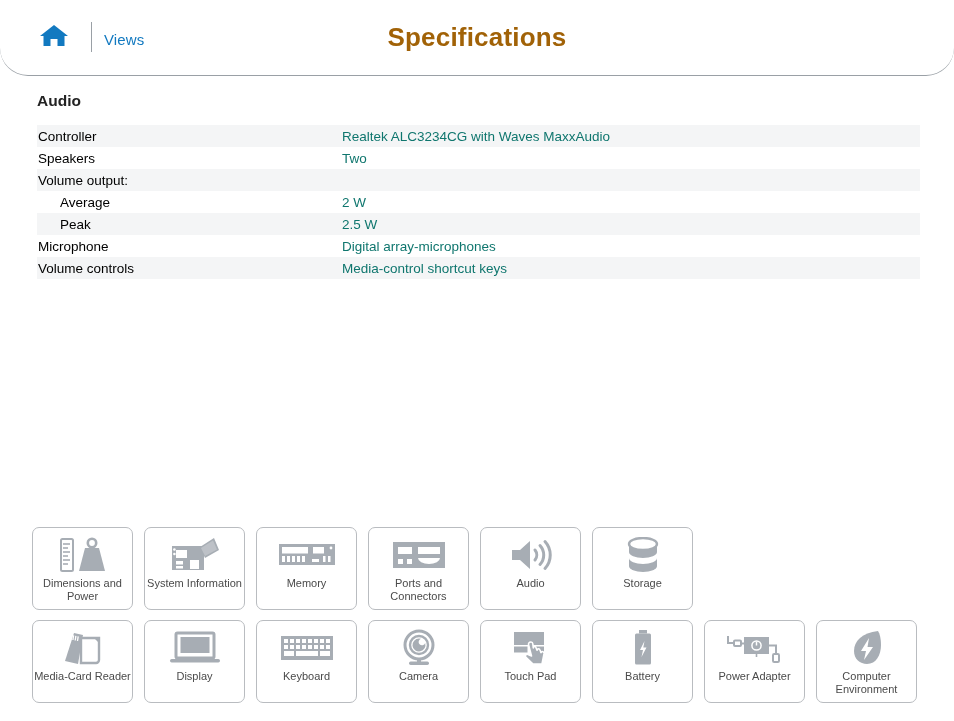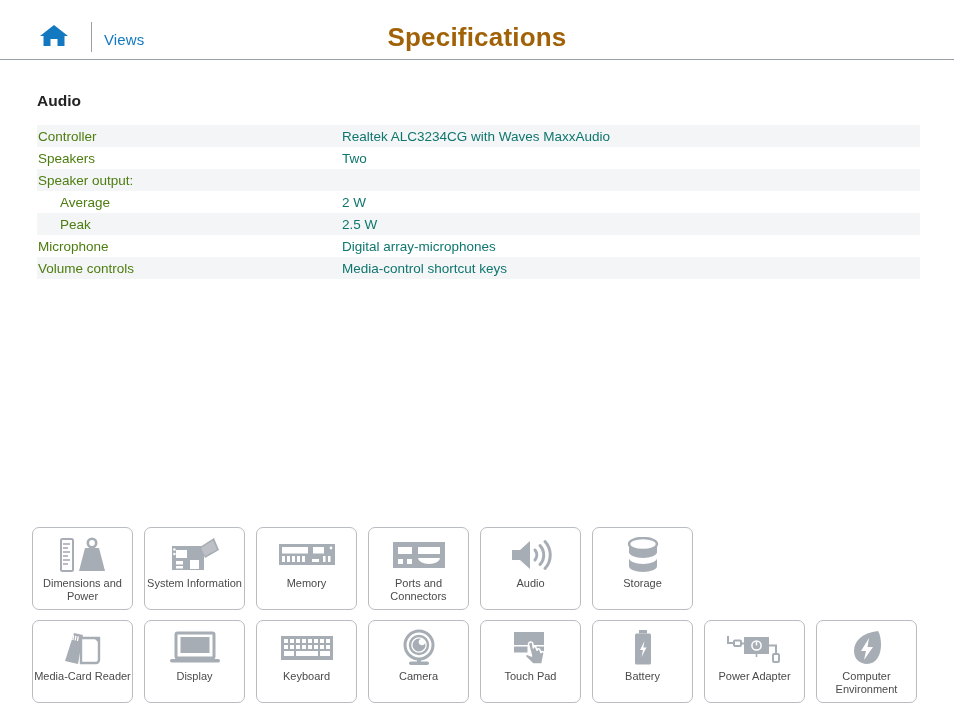--- a/index.html
+++ b/index.html
@@ -7,23 +7,24 @@
     margin: 0; padding: 0;
     width: 954px; height: 721px;
     background: #ffffff;
     font-family: "Liberation Sans", sans-serif;
     overflow: hidden;
   }
 
   
   #header {
     position: relative;
-    width: 954px; height: 60px;
+    width: 954px; height: 76px;
     background: #ffffff;
     border-bottom: 1px solid #9aa0a6;
+    border-radius: 28px;
   }
   #home-btn {
     position: absolute; left: 38px; top: 22px;
     width: 32px; height: 28px;
     display: flex; align-items: center; justify-content: center;
     cursor: pointer;
   }
   #home-btn svg { display: block; }
   #header-divider {
     position: absolute; left: 91px; top: 22px;
@@ -65,21 +66,21 @@
     height: 22px;
     align-items: center;
     background: #ffffff;
   }
   .spec-row.shaded { background: #f4f5f6; }
   .spec-label {
     width: 305px;
     flex: 0 0 305px;
     padding-left: 1px;
     font-size: 13.5px;
-    color: #4d7c0f;
+    color: #000000;
     white-space: nowrap;
     overflow: hidden;
   }
   .spec-label.indent { padding-left: 23px; }
   .spec-value {
     flex: 1 1 auto;
     font-size: 13.5px;
     color: #0f766e;
     white-space: nowrap;
     overflow: hidden;
@@ -152,21 +153,21 @@
 <div id="spec-table">
     <div class="spec-row shaded">
       <div class="spec-label">Controller</div>
       <div class="spec-value">Realtek ALC3234CG with Waves MaxxAudio</div>
     </div>
     <div class="spec-row">
       <div class="spec-label">Speakers</div>
       <div class="spec-value">Two</div>
     </div>
     <div class="spec-row shaded">
-      <div class="spec-label">Speaker output:</div>
+      <div class="spec-label">Volume output:</div>
       <div class="spec-value"></div>
     </div>
     <div class="spec-row">
       <div class="spec-label indent">Average</div>
       <div class="spec-value">2 W</div>
     </div>
     <div class="spec-row shaded">
       <div class="spec-label indent">Peak</div>
       <div class="spec-value">2.5 W</div>
     </div>

